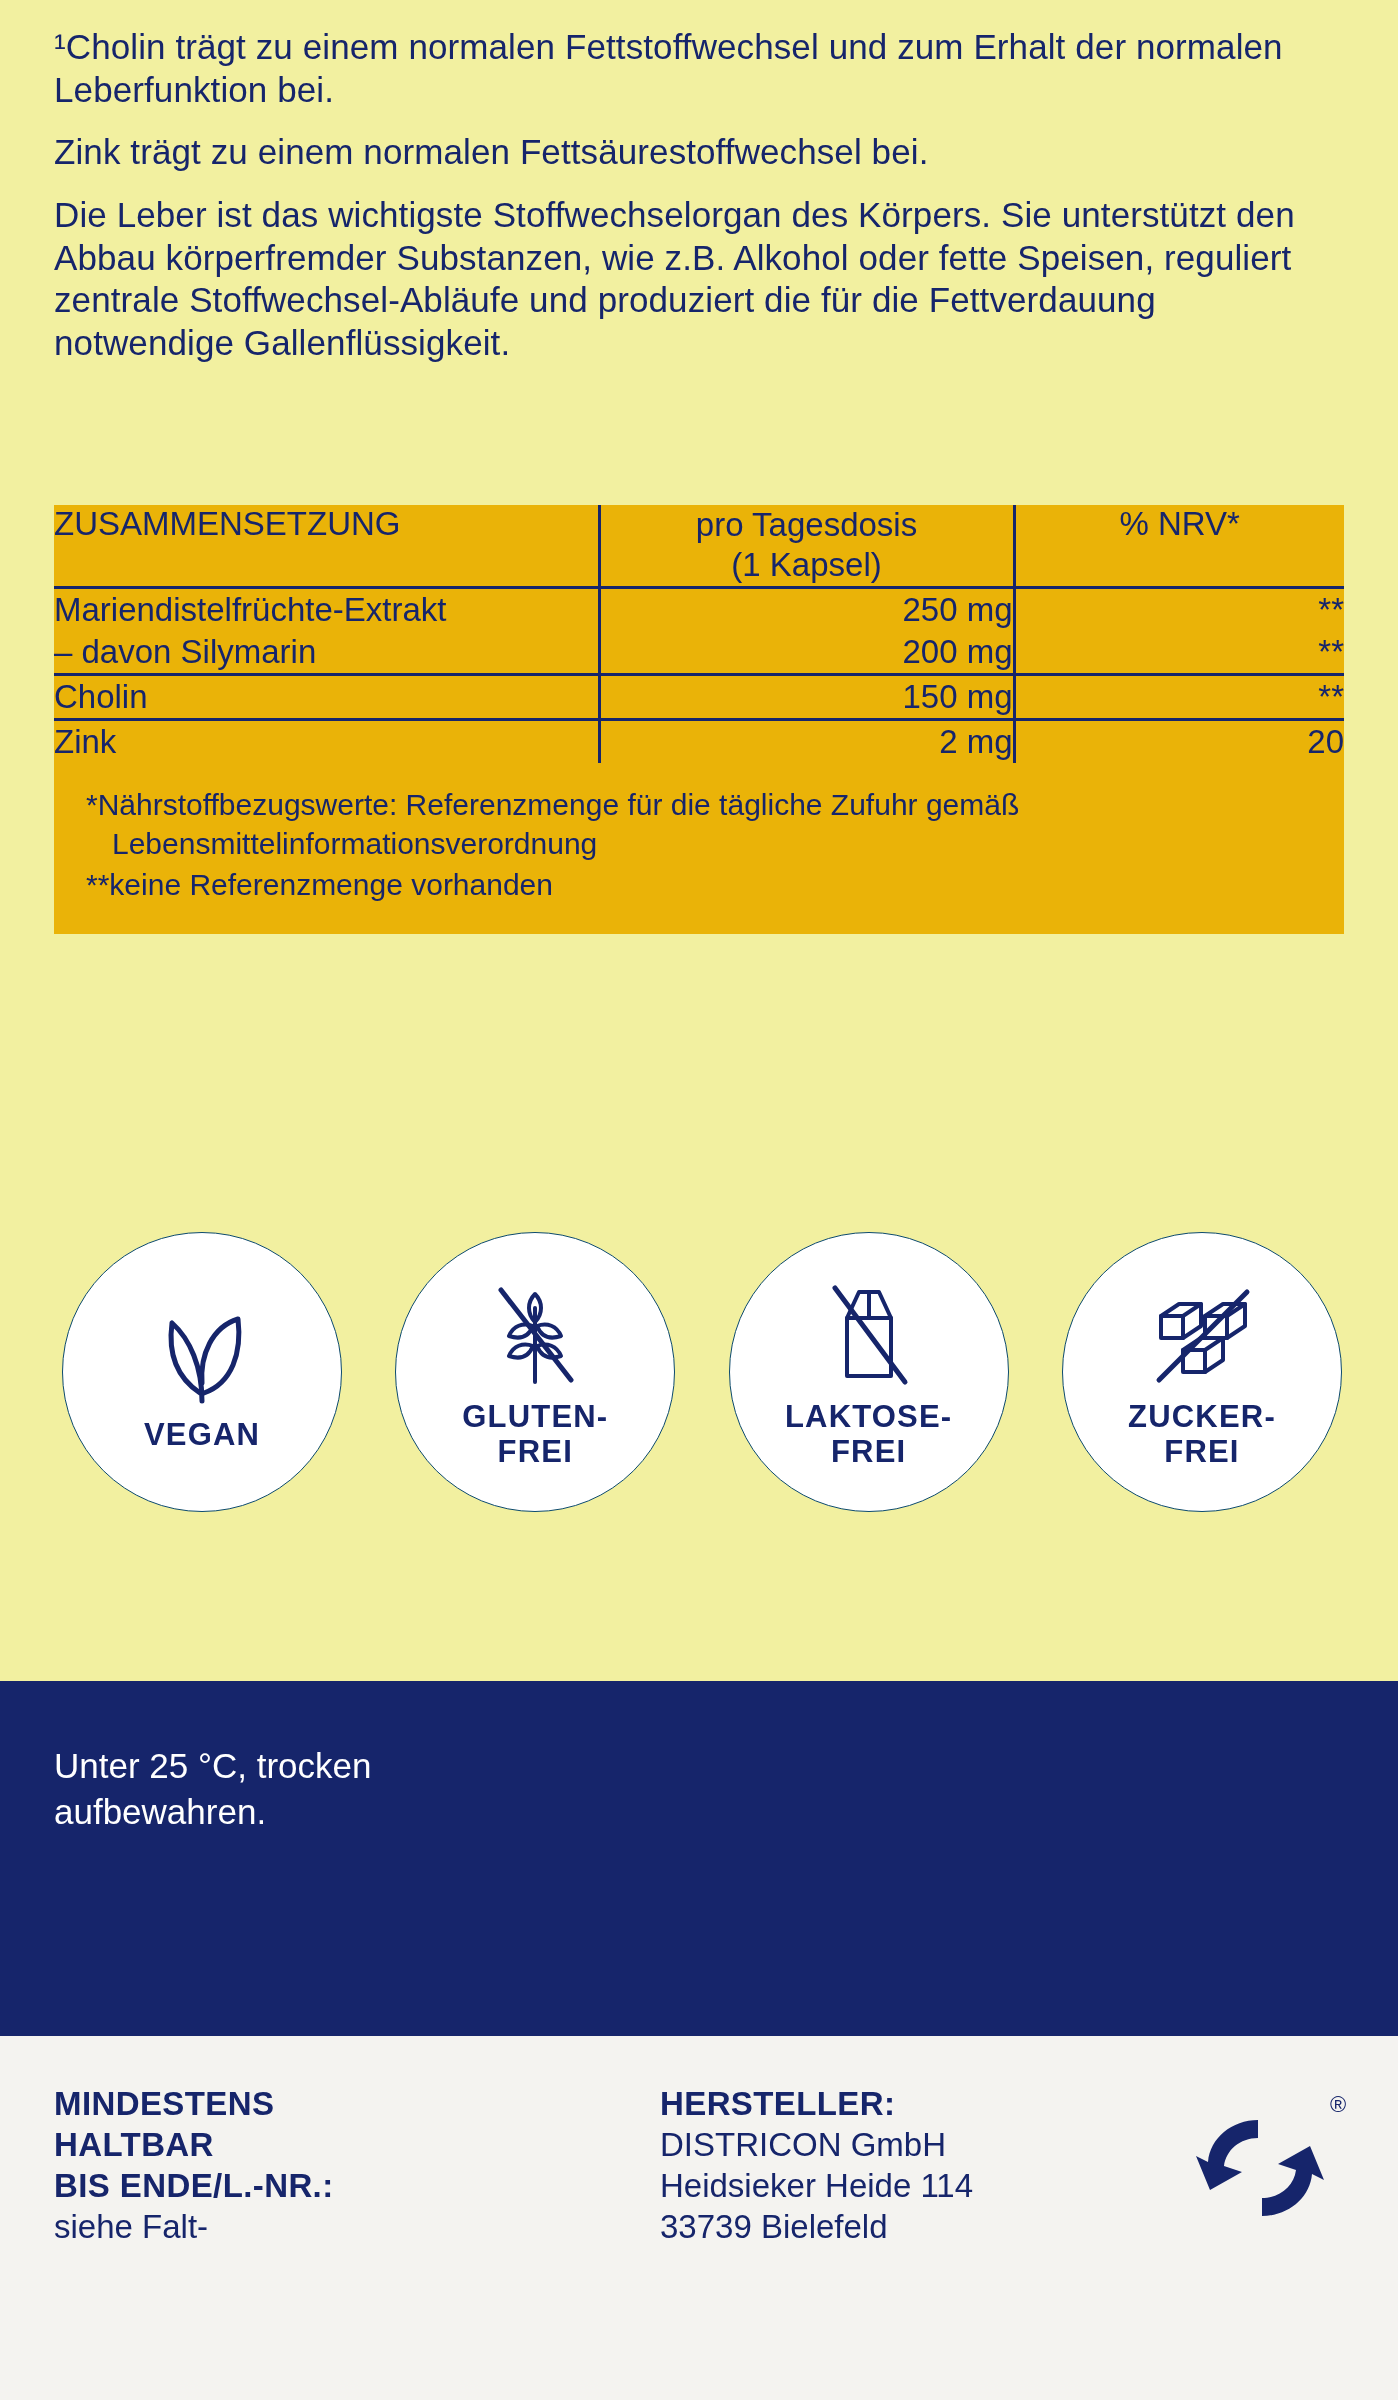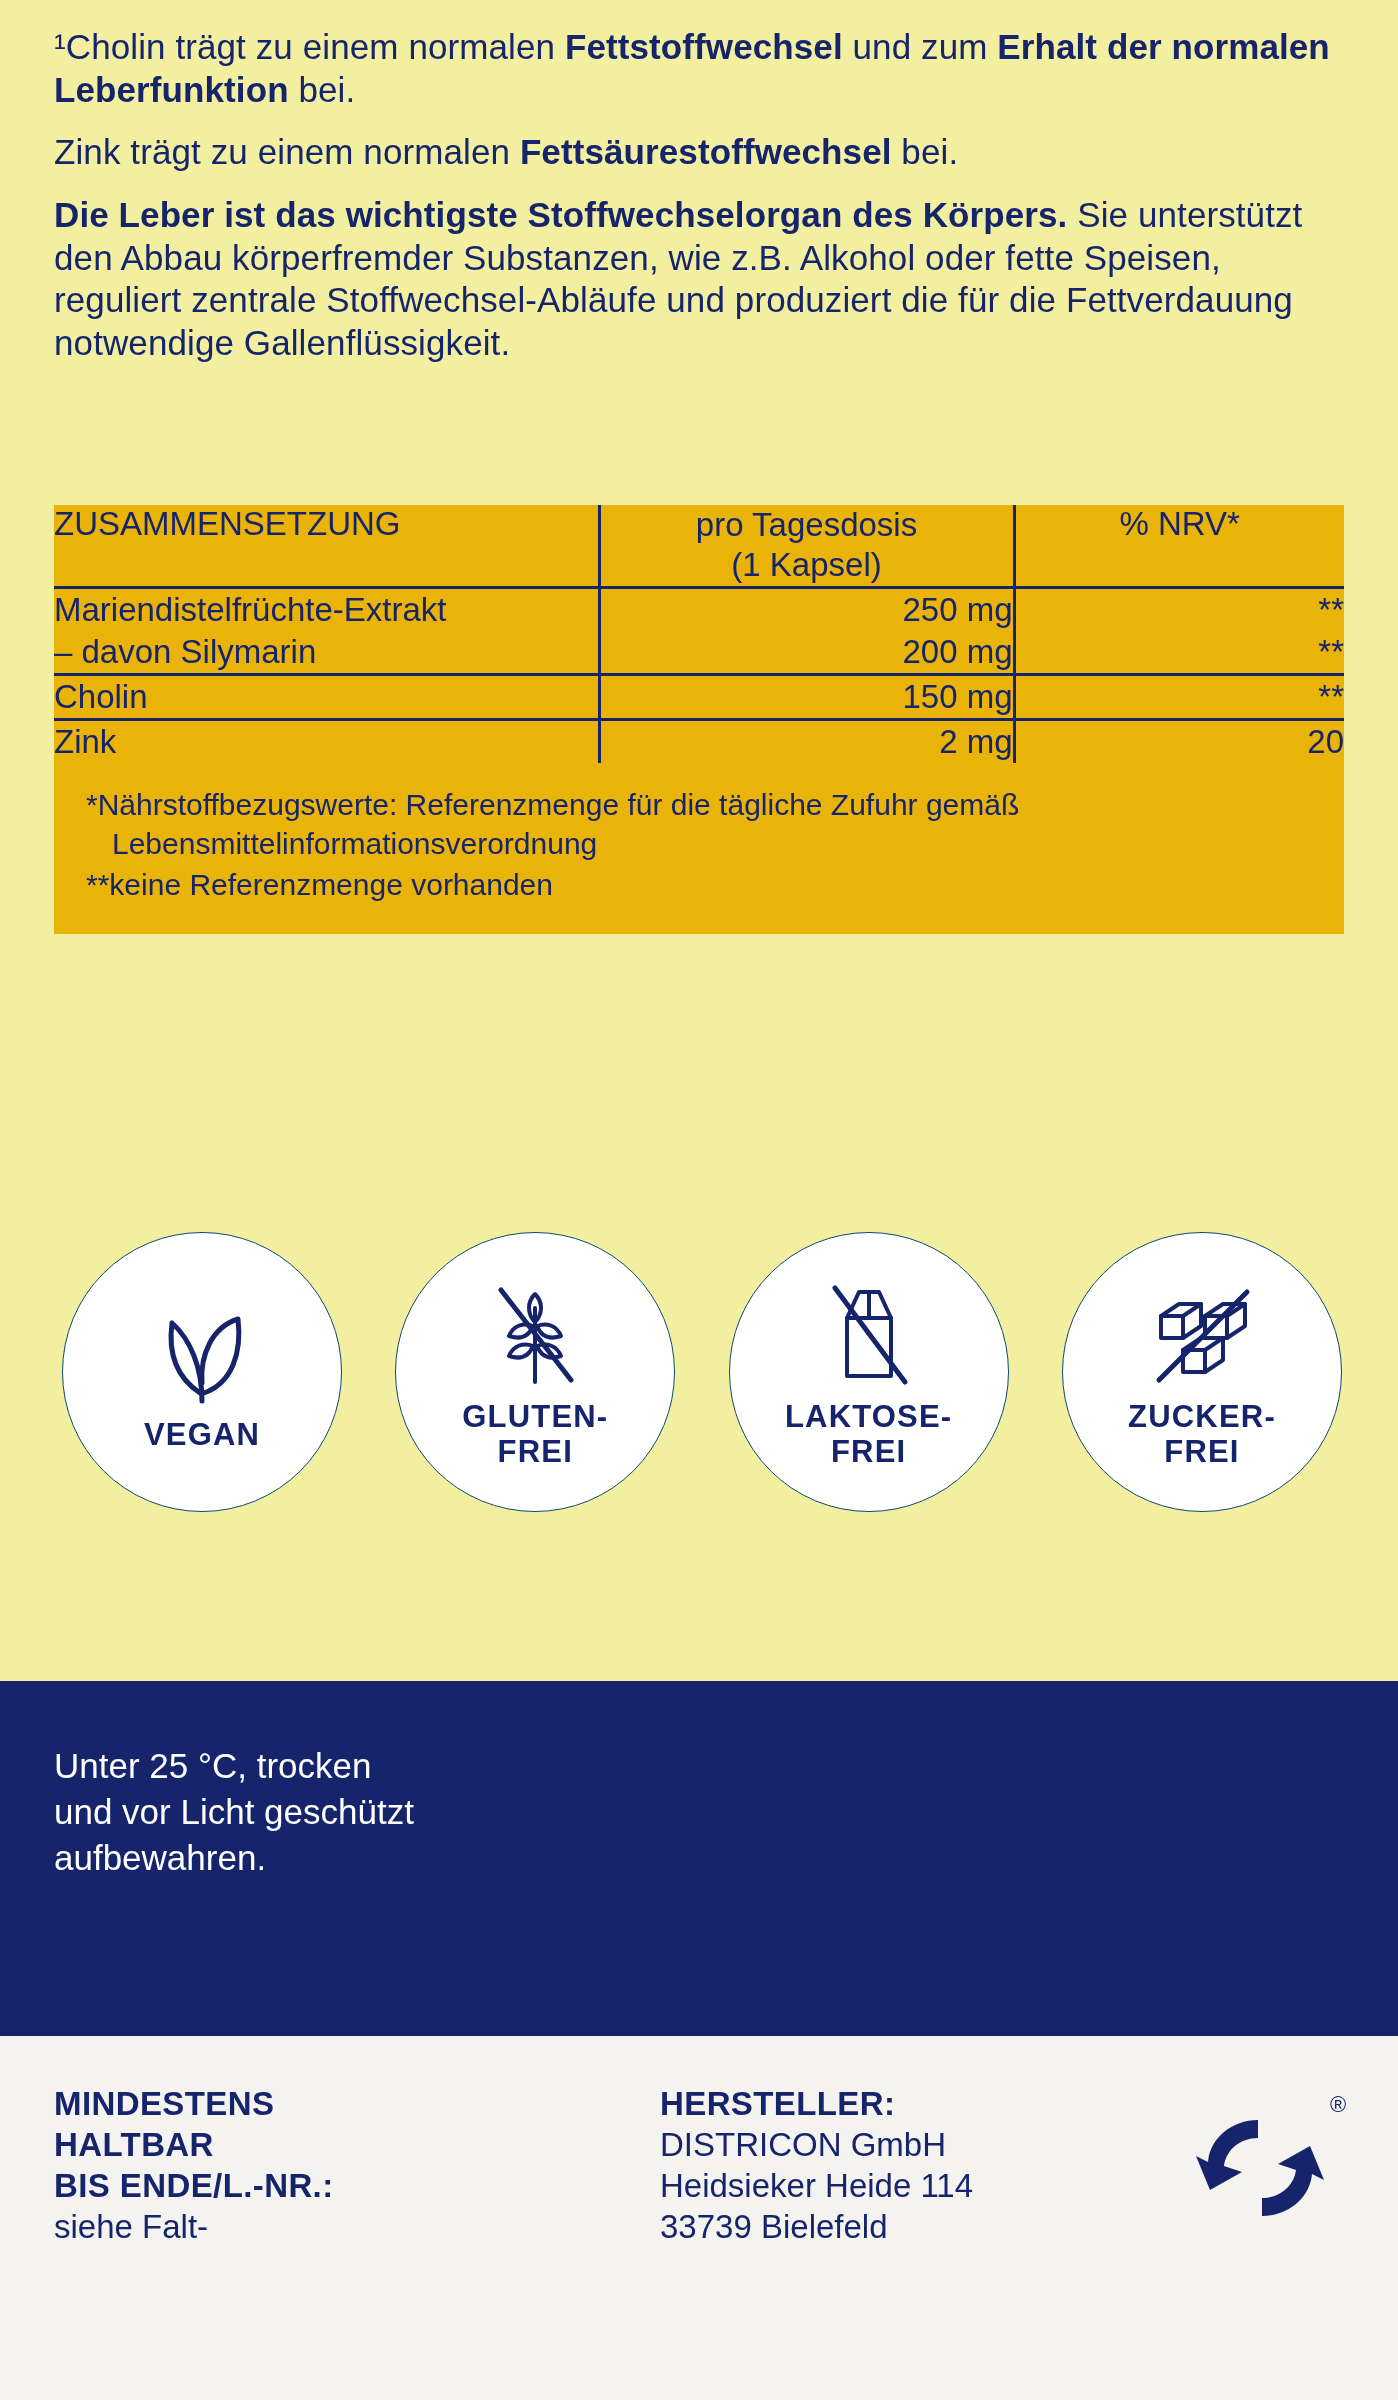--- a/index.html
+++ b/index.html
@@ -29,21 +29,21 @@
     width: 1300px;
   }
   .claim-line {
     font-size: 35px;
     line-height: 1.22;
     letter-spacing: 0.1px;
     margin-bottom: 20px;
     max-width: 1285px;
   }
   .claim-line:last-child { margin-bottom: 0; }
-  .claim-line b { font-weight: bold; margin-top: 12px; }
+  .claim-line b { font-weight: normal; margin-top: 12px; }
 
   
   .table-card {
     position: absolute;
     left: 54px;
     top: 505px;
     width: 1290px;
     background: #eab308;
     padding: 0;
   }
@@ -330,21 +330,20 @@
         <span>ZUCKER-</span><br>
         <span>FREI</span>
       </div>
     </div>
 
   </div>
 
   <div class="storage">
     <div class="storage-text">
       <div>Unter 25 °C, trocken</div>
-      <div>und vor Licht geschützt</div>
       <div>aufbewahren.</div>
     </div>
   </div>
 
   <div class="footer">
 
     <div class="footer-col-left">
       <div class="hdr">MINDESTENS HALTBAR</div>
       <div class="hdr">BIS ENDE/L.-NR.:</div>
       <div>siehe Falt-</div>

